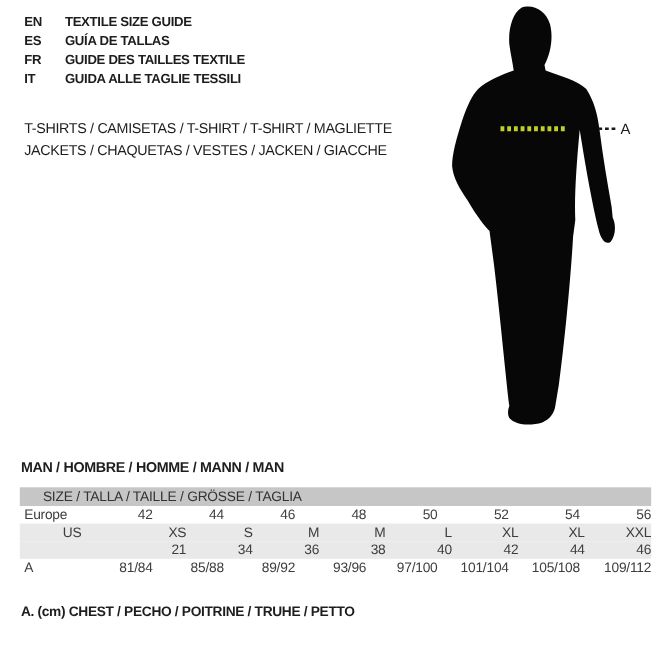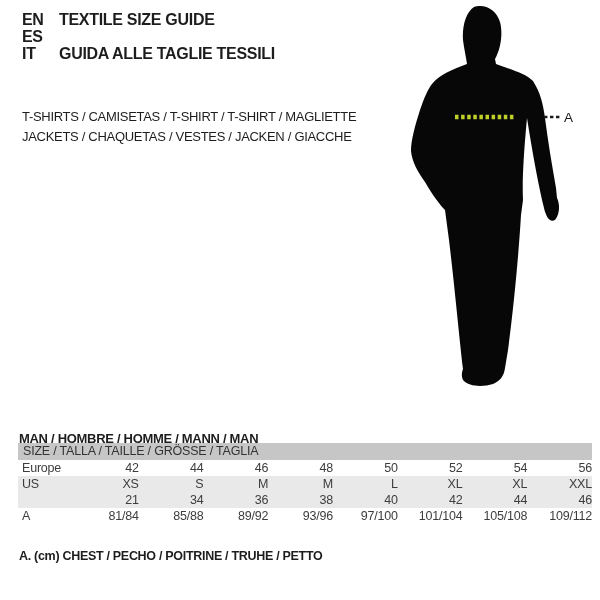--- a/index.html
+++ b/index.html
@@ -4,46 +4,51 @@
 <style>
   html,body{margin:0;padding:0;}
   body{
     width:600px;height:600px;background:#ffffff;position:relative;overflow:hidden;
     font-family:"Liberation Sans",sans-serif;color:#1d1d1d;
     -webkit-font-smoothing:antialiased;
   }
   .abs{position:absolute;}
   
   .lang-block{top:11px;left:22px;}
-  .lang-row{display:flex;height:17px;font-weight:bold;font-size:16px;letter-spacing:-0.3px;}
+  .lang-row{display:flex;height:17px;align-items:center;font-weight:bold;font-size:12px;letter-spacing:-0.3px;}
   .lang-code{width:37px;flex:none;}
   
   .cats{top:107px;left:22px;font-weight:normal;font-size:13px;line-height:20px;letter-spacing:-0.3px;white-space:nowrap;}
   
   .figure-wrap{left:405px;top:0;width:195px;height:400px;}
   
-  .gender{top:431px;left:19px;font-weight:bold;font-size:13px;letter-spacing:-0.3px;}
+  .gender{top:417px;left:19px;font-weight:bold;font-size:13px;letter-spacing:-0.3px;}
   .size-table{top:443px;left:18px;width:574px;font-size:12.5px;color:#3d3d3d;letter-spacing:-0.2px;}
-  .thead{height:17px;line-height:17px;background:#c6c6c6;color:#333333;padding-left:5px;}
+  .thead{height:17px;line-height:17px;background:#c6c6c6;color:#333333;padding-left:21px;}
   .trow{display:grid;grid-template-columns:56px repeat(8,1fr);height:16px;align-items:center;}
-  .trow.shaded{background:#e9e9e9;}
+  .trow.shaded{background:#e9e9e9;padding-left:35px;}
   .trow .lbl{padding-left:4px;text-align:left;}
   .trow .val{text-align:right;}
   .footnote{top:549px;left:19px;font-weight:bold;font-size:12.5px;letter-spacing:-0.3px;}
 </style>
 </head>
 <body>
 
 <div class="abs lang-block">
   <div class="lang-row">
     <span class="lang-code">EN</span>
     <span class="lang-label">TEXTILE SIZE GUIDE</span>
   </div>
   <div class="lang-row">
     <span class="lang-code">ES</span>
+    <span class="lang-label">GUÍA DE TALLAS</span>
+  </div>
+  <div class="lang-row">
+    <span class="lang-code">FR</span>
+    <span class="lang-label">GUIDE DES TAILLES TEXTILE</span>
   </div>
   <div class="lang-row">
     <span class="lang-code">IT</span>
     <span class="lang-label">GUIDA ALLE TAGLIE TESSILI</span>
   </div>
 </div>
 
 <div class="abs cats">
   <div>T-SHIRTS / CAMISETAS / T-SHIRT / T-SHIRT / MAGLIETTE</div>
   <div>JACKETS / CHAQUETAS / VESTES / JACKEN / GIACCHE</div>

